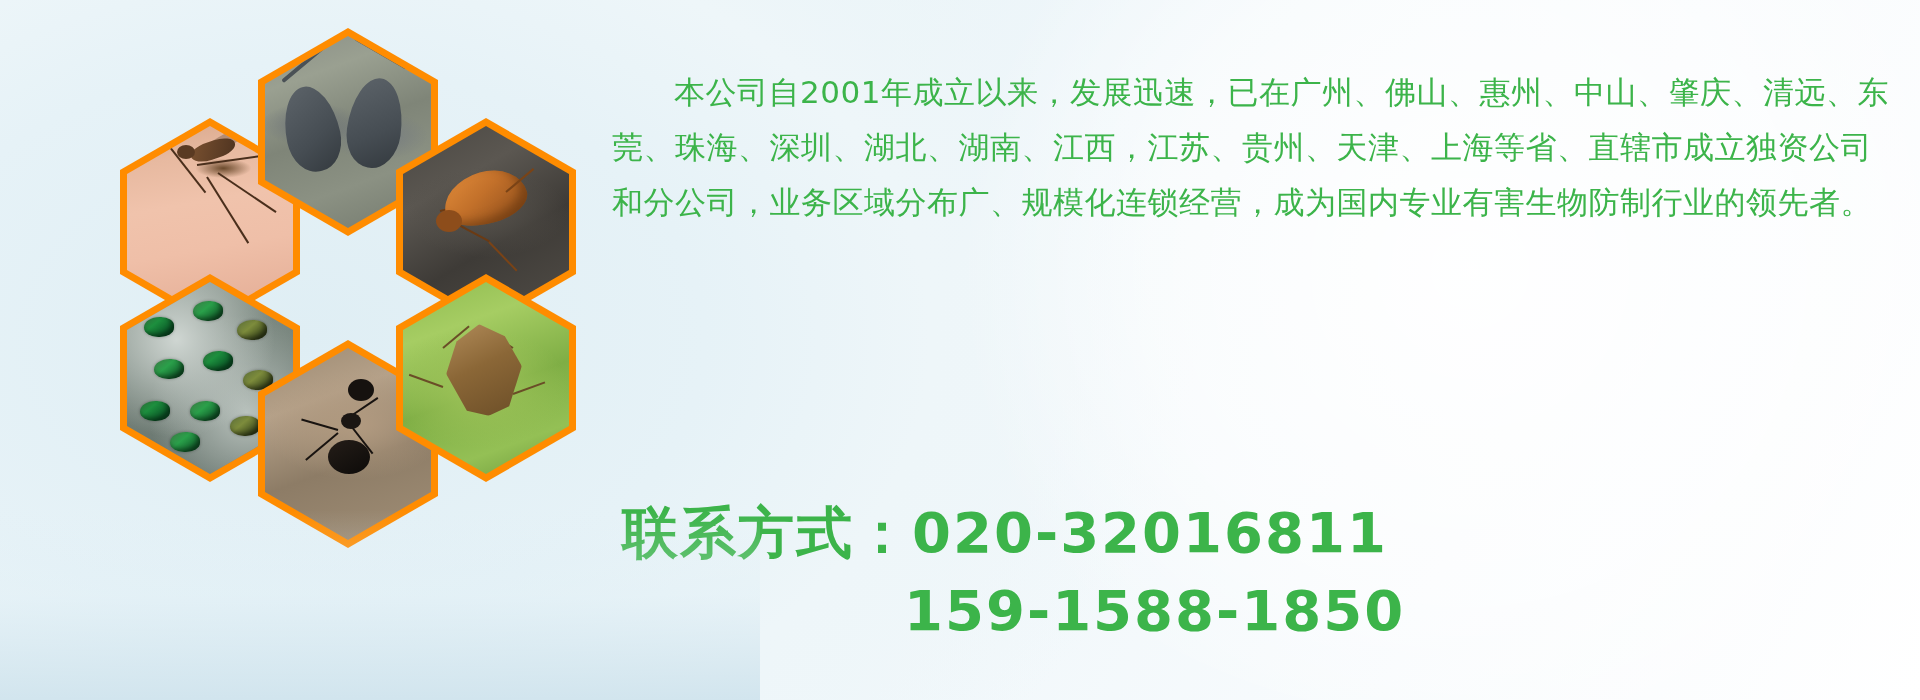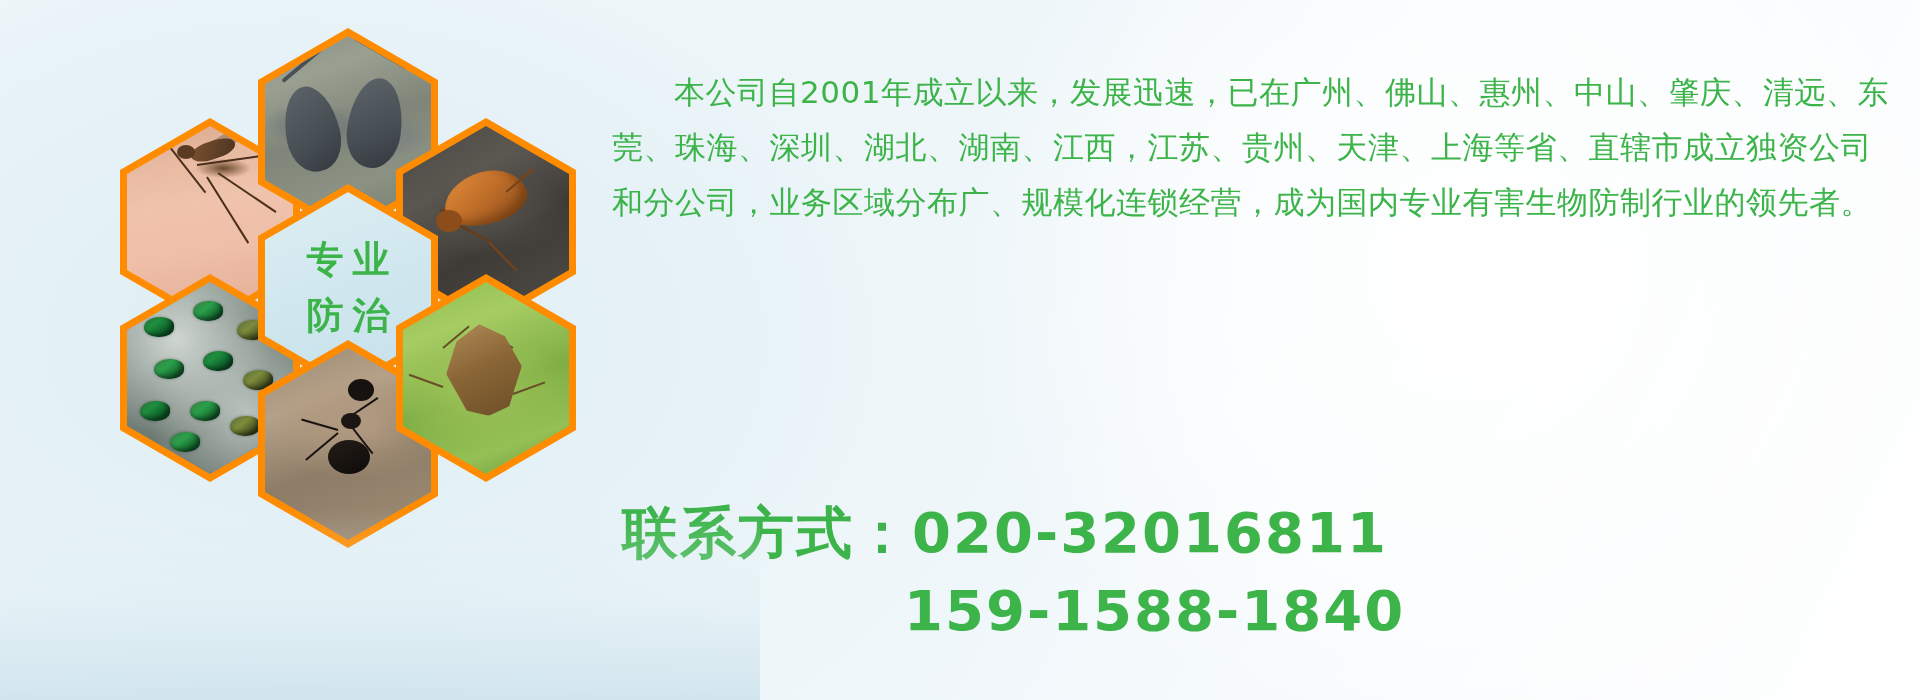--- a/index.html
+++ b/index.html
@@ -234,26 +234,20 @@
         <span class="f" style="left:16%;top:40%;"></span>
         <span class="f" style="left:46%;top:36%;"></span>
         <span class="f" style="left:70%;top:46%;"></span>
         <span class="f" style="left:8%;top:62%;"></span>
         <span class="f" style="left:38%;top:62%;"></span>
         <span class="f" style="left:62%;top:70%;"></span>
         <span class="f" style="left:26%;top:78%;"></span>
       </div>
     </div>
 
-    <div class="hex hx-center">
-      <div class="inner">
-        <div class="slogan-line">专业</div>
-        <div class="slogan-line">防治</div>
-      </div>
-    </div>
 
     <div class="hex hx-ant">
       <div class="inner ph-ant">
         <span class="a-l a-l1"></span>
           <span class="a-l a-l2"></span>
         <span class="a-l a-l3"></span>
           <span class="a-l a-l4"></span>
         <span class="a-h"></span>
           <span class="a-t"></span>
           <span class="a-g"></span>
@@ -271,16 +265,16 @@
     </div>
 
   </div>
 
   <div id="copy">
     <p id="paragraph">本公司自2001年成立以来，发展迅速，已在广州、佛山、惠州、中山、肇庆、清远、东莞、珠海、深圳、湖北、湖南、江西，江苏、贵州、天津、上海等省、直辖市成立独资公司和分公司，业务区域分布广、规模化连锁经营，成为国内专业有害生物防制行业的领先者。</p>
   </div>
 
   <div id="contact">
     <div class="contact-row">联系方式：020-32016811</div>
-    <div class="contact-row second">159-1588-1840</div>
+    <div class="contact-row second">159-1588-1850</div>
   </div>
 
 </div>
 
 </body></html>

